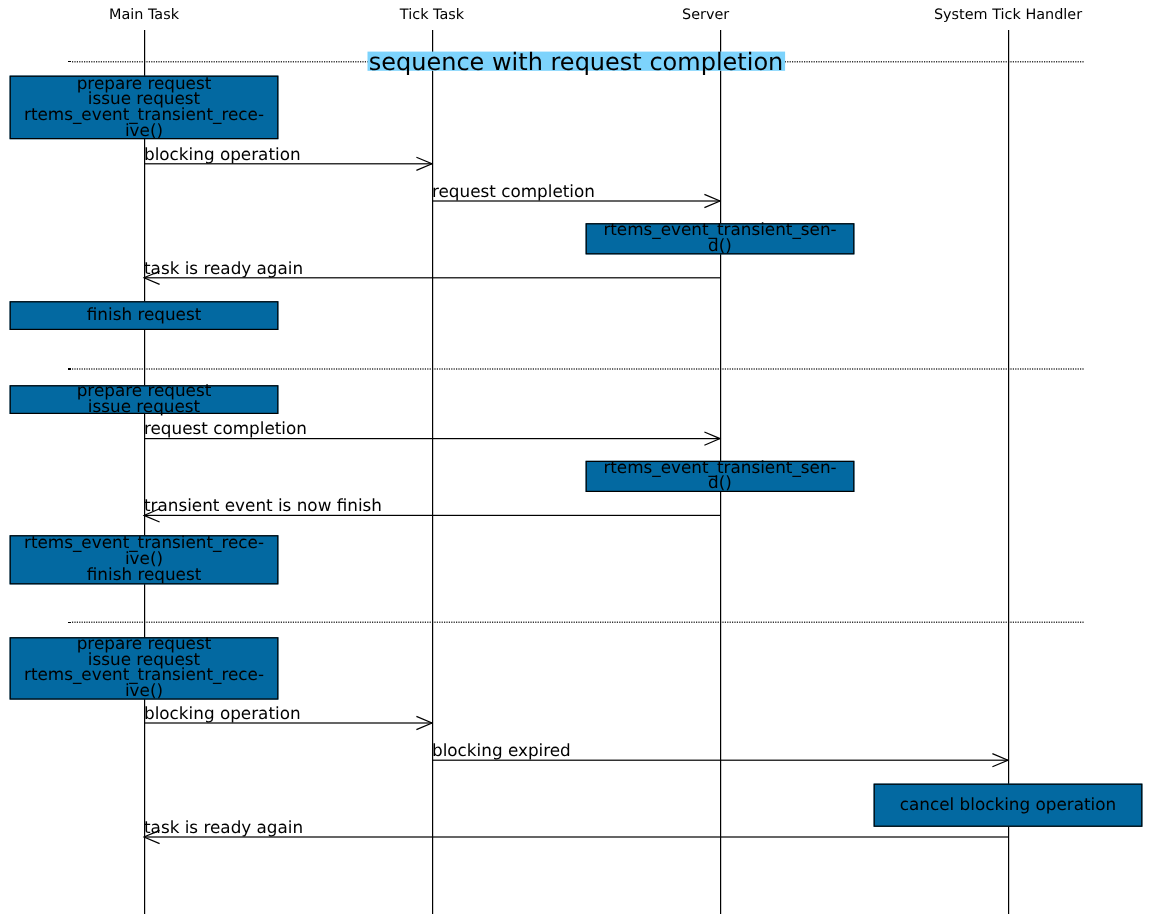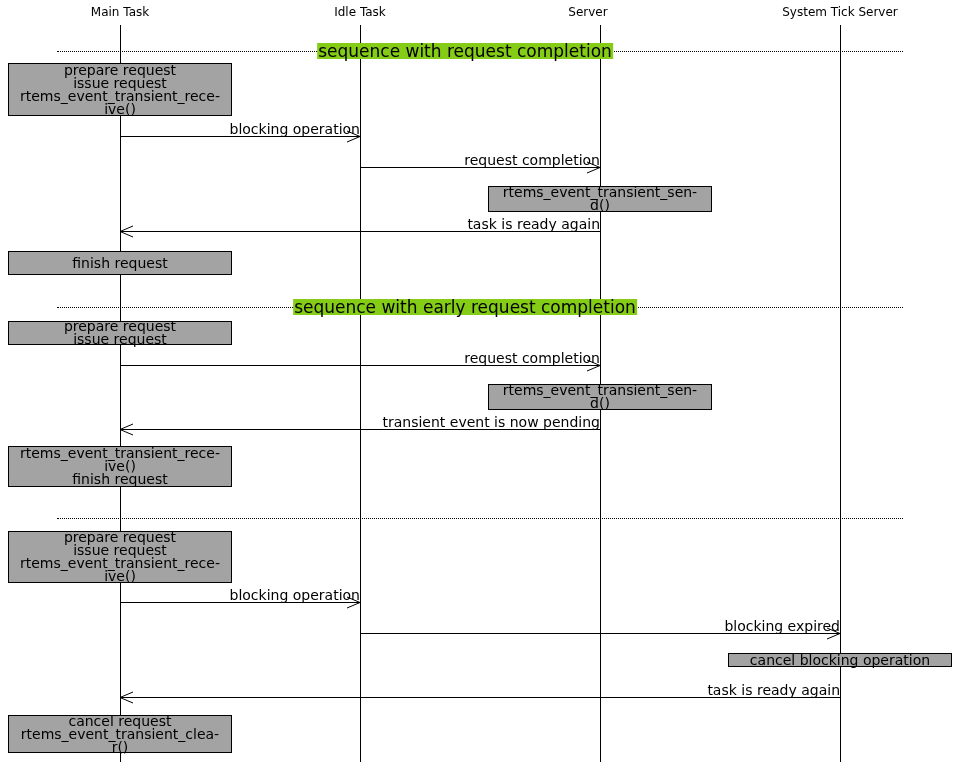--- a/index.html
+++ b/index.html
@@ -32,34 +32,34 @@
   .sep-line {
     position: absolute;
     left: 57px;
     width: 846px;
     height: 0;
     border-top: 1px dotted #000000;
     z-index: 2;
   }
   .sep-label {
     position: absolute;
-    left: 465px;
+    left: 480px;
     transform: translateX(-50%);
-    font-size: 17px;
+    font-size: 20px;
     line-height: 16px;
     white-space: nowrap;
-    background: #84cc16;
+    background: #7dd3fc;
     padding: 0 1px;
     z-index: 3;
   }
   .note {
     position: absolute;
     box-sizing: border-box;
     border: 1px solid #000000;
-    background: #a3a3a3;
+    background: #0369a1;
     display: flex;
     align-items: center;
     justify-content: center;
     text-align: center;
     font-size: 14px;
     line-height: 13px;
     white-space: pre-line;
     z-index: 3;
     overflow: visible;
   }
@@ -67,21 +67,21 @@
     position: absolute;
     height: 0;
     border-top: 1px solid #000000;
     z-index: 2;
   }
   .msg-label {
     position: absolute;
     left: 0;
     right: 0;
     bottom: 0;
-    text-align: right;
+    text-align: left;
     font-size: 14px;
     line-height: 15px;
     white-space: nowrap;
   }
   .head {
     position: absolute;
     top: -7px;
     width: 15px;
     height: 13px;
   }
@@ -92,29 +92,28 @@
 <body>
 
 <div class="canvas">
 
   <div class="lifeline" style="left:120px"></div>
   <div class="lifeline" style="left:360px"></div>
   <div class="lifeline" style="left:600px"></div>
   <div class="lifeline" style="left:840px"></div>
 
   <div class="actor" style="left:120px">Main Task</div>
-  <div class="actor" style="left:360px">Idle Task</div>
+  <div class="actor" style="left:360px">Tick Task</div>
   <div class="actor" style="left:588px">Server</div>
-  <div class="actor" style="left:840px">System Tick Server</div>
+  <div class="actor" style="left:840px">System Tick Handler</div>
 
   <div class="sep-line" style="top:51px"></div>
   <div class="sep-label" style="top:43px">sequence with request completion</div>
 
   <div class="sep-line" style="top:307px"></div>
-  <div class="sep-label" style="top:299px">sequence with early request completion</div>
 
   <div class="sep-line" style="top:518px"></div>
 
   <div class="msg" style="left:120px; top:136px; width:240px">
     <div class="msg-label">blocking operation</div>
     <svg class="head right" viewBox="0 0 15 13">
         <path d="M1 1 L14 6.5 L1 12" fill="none" stroke="#000" stroke-width="1"></path>
       </svg>
   </div>
 
@@ -133,21 +132,21 @@
   </div>
 
   <div class="msg" style="left:120px; top:365px; width:480px">
     <div class="msg-label">request completion</div>
     <svg class="head right" viewBox="0 0 15 13">
         <path d="M1 1 L14 6.5 L1 12" fill="none" stroke="#000" stroke-width="1"></path>
       </svg>
   </div>
 
   <div class="msg" style="left:120px; top:429px; width:480px">
-    <div class="msg-label">transient event is now pending</div>
+    <div class="msg-label">transient event is now finish</div>
     <svg class="head left" viewBox="0 0 15 13">
         <path d="M14 1 L1 6.5 L14 12" fill="none" stroke="#000" stroke-width="1"></path>
       </svg>
   </div>
 
   <div class="msg" style="left:120px; top:602px; width:240px">
     <div class="msg-label">blocking operation</div>
     <svg class="head right" viewBox="0 0 15 13">
         <path d="M1 1 L14 6.5 L1 12" fill="none" stroke="#000" stroke-width="1"></path>
       </svg>
@@ -178,18 +177,15 @@
 issue request</div>
   <div class="note" style="left:488px; top:384px; width:224px; height:26px">rtems_event_transient_sen-
 d()</div>
   <div class="note" style="left:8px; top:446px; width:224px; height:41px">rtems_event_transient_rece-
 ive()
 finish request</div>
   <div class="note" style="left:8px; top:531px; width:224px; height:52px">prepare request
 issue request
 rtems_event_transient_rece-
 ive()</div>
-  <div class="note" style="left:728px; top:653px; width:224px; height:14px">cancel blocking operation</div>
-  <div class="note" style="left:8px; top:715px; width:224px; height:38px">cancel request
-rtems_event_transient_clea-
-r()</div>
+  <div class="note" style="left:728px; top:653px; width:224px; height:36px">cancel blocking operation</div>
 
 </div>
 
 </body></html>

